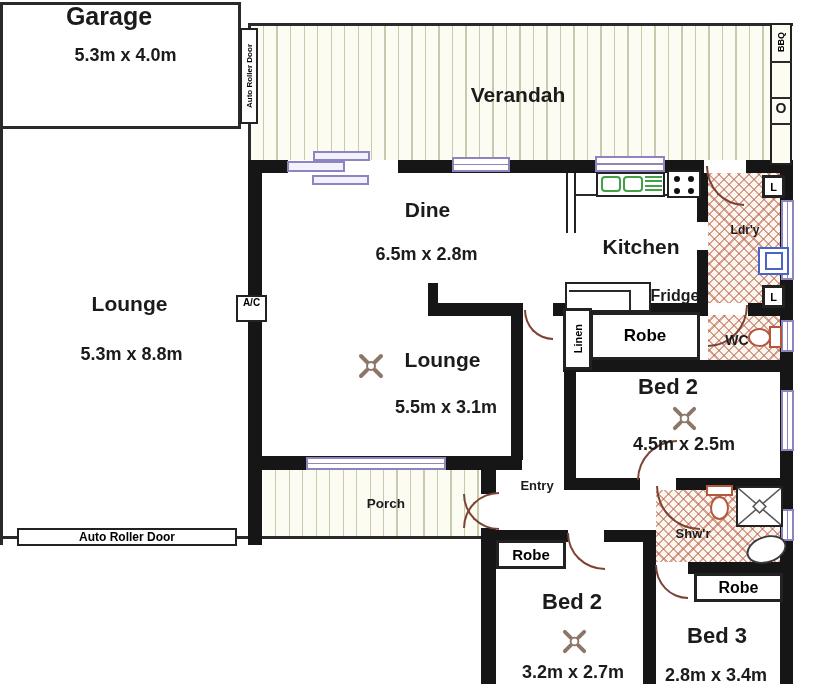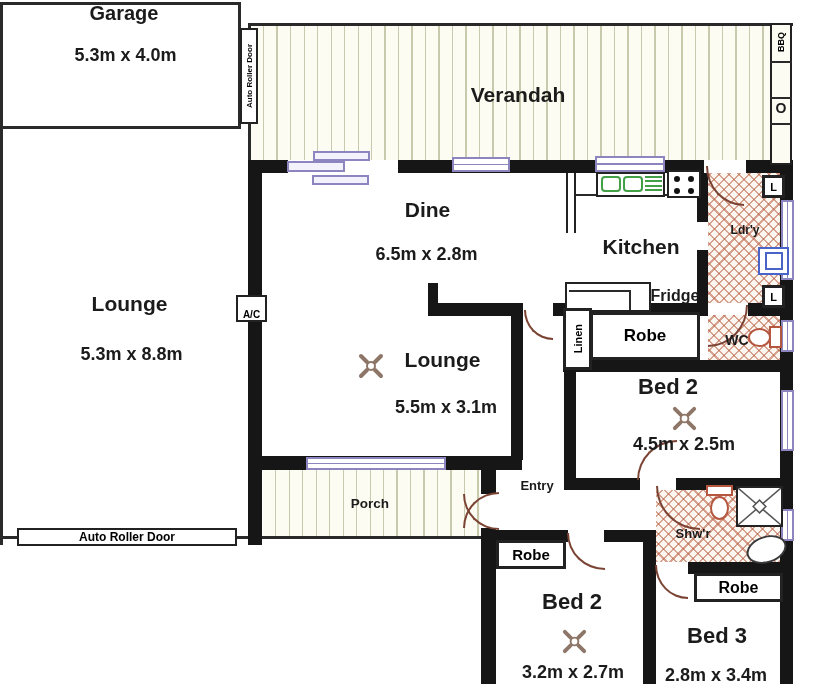--- a/index.html
+++ b/index.html
@@ -95,21 +95,21 @@
   <div class="arc bl" style="left:567px;top:533px;width:38px;height:37px;"></div>
   <div class="arc bl" style="left:656px;top:486px;width:44px;height:44px;"></div>
   <div class="arc bl" style="left:655px;top:565px;width:33px;height:34px;"></div>
 
   <div class="box" style="left:240px;top:28px;width:18px;height:96px;display:flex;align-items:center;justify-content:center;">
     <span class="vtext" style="font-size:8px;font-weight:bold;white-space:nowrap;">Auto Roller Door</span>
   </div>
   <div class="box" style="left:17px;top:528px;width:220px;height:18px;display:flex;align-items:center;justify-content:center;">
     <span style="font-size:12px;font-weight:bold;">Auto Roller Door</span>
   </div>
-  <div class="box" style="left:236px;top:295px;width:31px;height:27px;display:flex;align-items:flex-end;justify-content:center;">
+  <div class="box" style="left:236px;top:295px;width:31px;height:27px;display:flex;align-items:flex-start;justify-content:center;">
     <span style="font-size:10px;font-weight:bold;">A/C</span>
   </div>
 
   <div class="box" style="left:770px;top:23px;width:22px;height:142px;background:#fcfcf3;"></div>
   <div class="thin" style="left:770px;top:61px;width:22px;height:2px;"></div>
   <div class="thin" style="left:770px;top:97px;width:22px;height:2px;"></div>
   <div class="thin" style="left:770px;top:123px;width:22px;height:2px;"></div>
   <div style="position:absolute;left:771px;top:25px;width:20px;height:34px;display:flex;align-items:center;justify-content:center;">
     <span class="vtext" style="font-size:9px;font-weight:bold;">BBQ</span>
   </div>
@@ -186,35 +186,35 @@
   <svg style="position:absolute;left:560px;top:627px;" width="29" height="29" viewBox="0 0 30 30">
     <g stroke="#8d7668" stroke-width="4" stroke-linecap="round">
       <line x1="5" y1="5" x2="11" y2="11"></line>
         <line x1="25" y1="5" x2="19" y2="11"></line>
       <line x1="5" y1="25" x2="11" y2="19"></line>
         <line x1="25" y1="25" x2="19" y2="19"></line>
     </g>
     <circle cx="15" cy="15" r="4" fill="#fff" stroke="#8d7668" stroke-width="2"></circle>
   </svg>
 
-  <div class="lbl" style="left:49px;top:3px;width:150px;font-size:20px;">Garage</div>
+  <div class="lbl" style="left:34px;top:3px;width:150px;font-size:25px;">Garage</div>
   <div class="lbl" style="left:62px;top:46px;width:127px;font-size:18px;">5.3m x 4.0m</div>
   <div class="lbl" style="left:42px;top:293px;width:175px;font-size:21px;">Lounge</div>
   <div class="lbl" style="left:68px;top:345px;width:127px;font-size:18px;">5.3m x 8.8m</div>
   <div class="lbl" style="left:448px;top:84px;width:140px;font-size:21px;">Verandah</div>
   <div class="lbl" style="left:385px;top:199px;width:85px;font-size:21px;">Dine</div>
   <div class="lbl" style="left:363px;top:245px;width:127px;font-size:18px;">6.5m x 2.8m</div>
   <div class="lbl" style="left:590px;top:236px;width:102px;font-size:21px;">Kitchen</div>
   <div class="lbl" style="left:718px;top:224px;width:54px;font-size:12px;">Ldr'y</div>
   <div class="lbl" style="left:390px;top:349px;width:105px;font-size:21px;">Lounge</div>
   <div class="lbl" style="left:383px;top:398px;width:126px;font-size:18px;">5.5m x 3.1m</div>
   <div class="lbl" style="left:624px;top:375px;width:88px;font-size:22px;">Bed 2</div>
   <div class="lbl" style="left:622px;top:435px;width:124px;font-size:18px;">4.5m x 2.5m</div>
   <div class="lbl" style="left:720px;top:333px;width:34px;font-size:14px;">WC</div>
-  <div class="lbl" style="left:335px;top:497px;width:70px;font-size:13.5px;">Porch</div>
+  <div class="lbl" style="left:335px;top:497px;width:70px;font-size:13.5px;text-align:right;">Porch</div>
   <div class="lbl" style="left:512px;top:479px;width:50px;font-size:13px;">Entry</div>
   <div class="lbl" style="left:668px;top:527px;width:50px;font-size:13px;">Shw'r</div>
   <div class="lbl" style="left:528px;top:590px;width:88px;font-size:22px;">Bed 2</div>
   <div class="lbl" style="left:511px;top:663px;width:124px;font-size:18px;">3.2m x 2.7m</div>
   <div class="lbl" style="left:673px;top:624px;width:88px;font-size:22px;">Bed 3</div>
   <div class="lbl" style="left:654px;top:666px;width:124px;font-size:18px;">2.8m x 3.4m</div>
 
 </div>
 
 </body></html>

